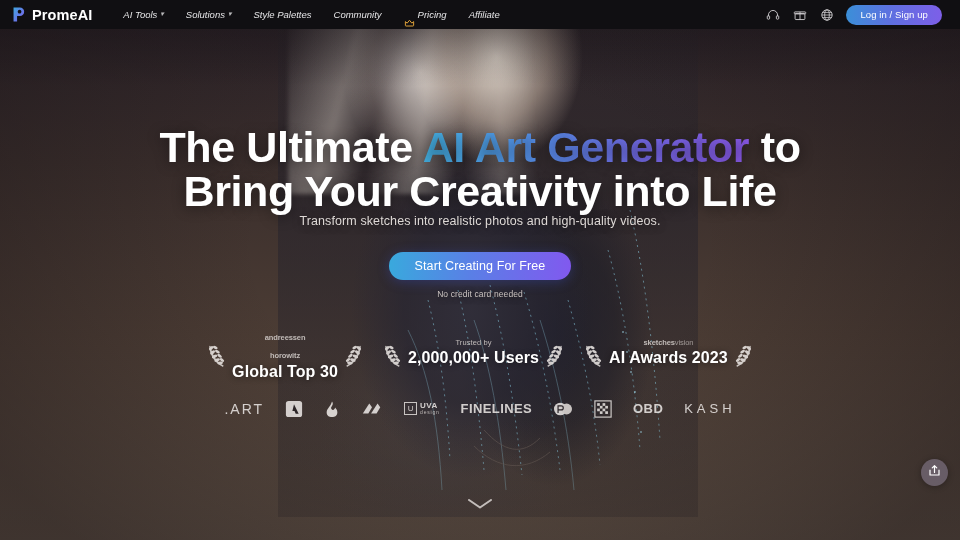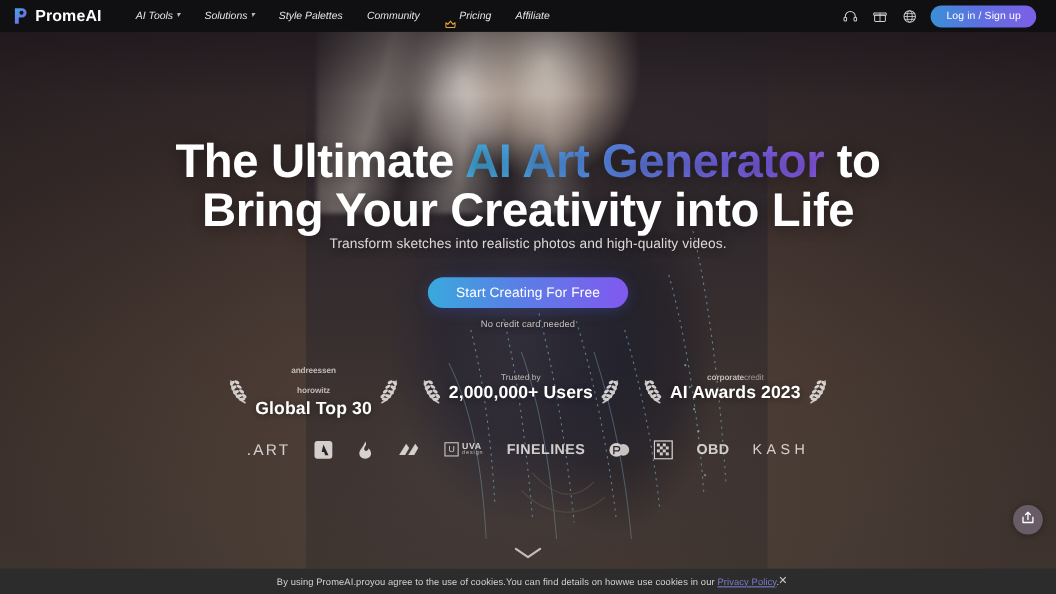--- a/index.html
+++ b/index.html
@@ -417,21 +417,21 @@
               <ellipse cx="15.2" cy="24" rx="2.8" ry="1.5" transform="rotate(-10 15.2 24)"></ellipse>
               <ellipse cx="10.3" cy="8.5" rx="2.5" ry="1.4" transform="rotate(26 10.3 8.5)"></ellipse>
               <ellipse cx="12.4" cy="12.6" rx="2.6" ry="1.4" transform="rotate(30 12.4 12.6)"></ellipse>
               <ellipse cx="14.6" cy="16.8" rx="2.6" ry="1.4" transform="rotate(34 14.6 16.8)"></ellipse>
               <ellipse cx="17" cy="21" rx="2.5" ry="1.4" transform="rotate(38 17 21)"></ellipse>
             </g>
           </svg>
         </span>
         <span class="badge-txt">
           <span class="badge-top brandy" style="display:block">
-            <span>corporate</span><span class="dim">credit</span>
+            <span>sketches</span><span class="dim">vision</span>
           </span>
           <span class="badge-main" style="display:block">AI Awards 2023</span>
         </span>
         <span class="laurel flip">
           <svg width="22" height="30" viewBox="0 0 22 30">
             <g fill="#f0ece9" opacity="0.92">
               <path d="M18 28 C10 24 5 17 4.2 7.5 C4.1 6.6 5.4 6.4 5.6 7.3 C7.2 16 11.6 22.6 18.6 26.6 Z" opacity="0.9"></path>
               <ellipse cx="6.2" cy="9.2" rx="2.6" ry="1.5" transform="rotate(-42 6.2 9.2)"></ellipse>
               <ellipse cx="7.6" cy="13.4" rx="2.8" ry="1.5" transform="rotate(-34 7.6 13.4)"></ellipse>
               <ellipse cx="9.6" cy="17.4" rx="2.9" ry="1.5" transform="rotate(-26 9.6 17.4)"></ellipse>
@@ -529,18 +529,14 @@
 
   <div class="share-fab">
     <span>
       <svg width="15" height="15" viewBox="0 0 20 20">
         <path d="M4 9 v7 h12 v-7" fill="none" stroke="#fff" stroke-width="1.6" stroke-linejoin="round"></path>
         <path d="M10 12.5 V3.5 M10 3.5 L7 6.5 M10 3.5 L13 6.5" fill="none" stroke="#fff" stroke-width="1.6" stroke-linecap="round" stroke-linejoin="round"></path>
       </svg>
     </span>
   </div>
 
-  <div class="cookie-bar">
-    <div class="cookie-text"><span>By using PromeAI.proyou agree to the use of cookies.You can find details on howwe use cookies in our </span><span class="cookie-link">Privacy Policy</span><span>.</span></div>
-    <button class="cookie-close">✕</button>
-  </div>
 
 </div>
 
 </body></html>

